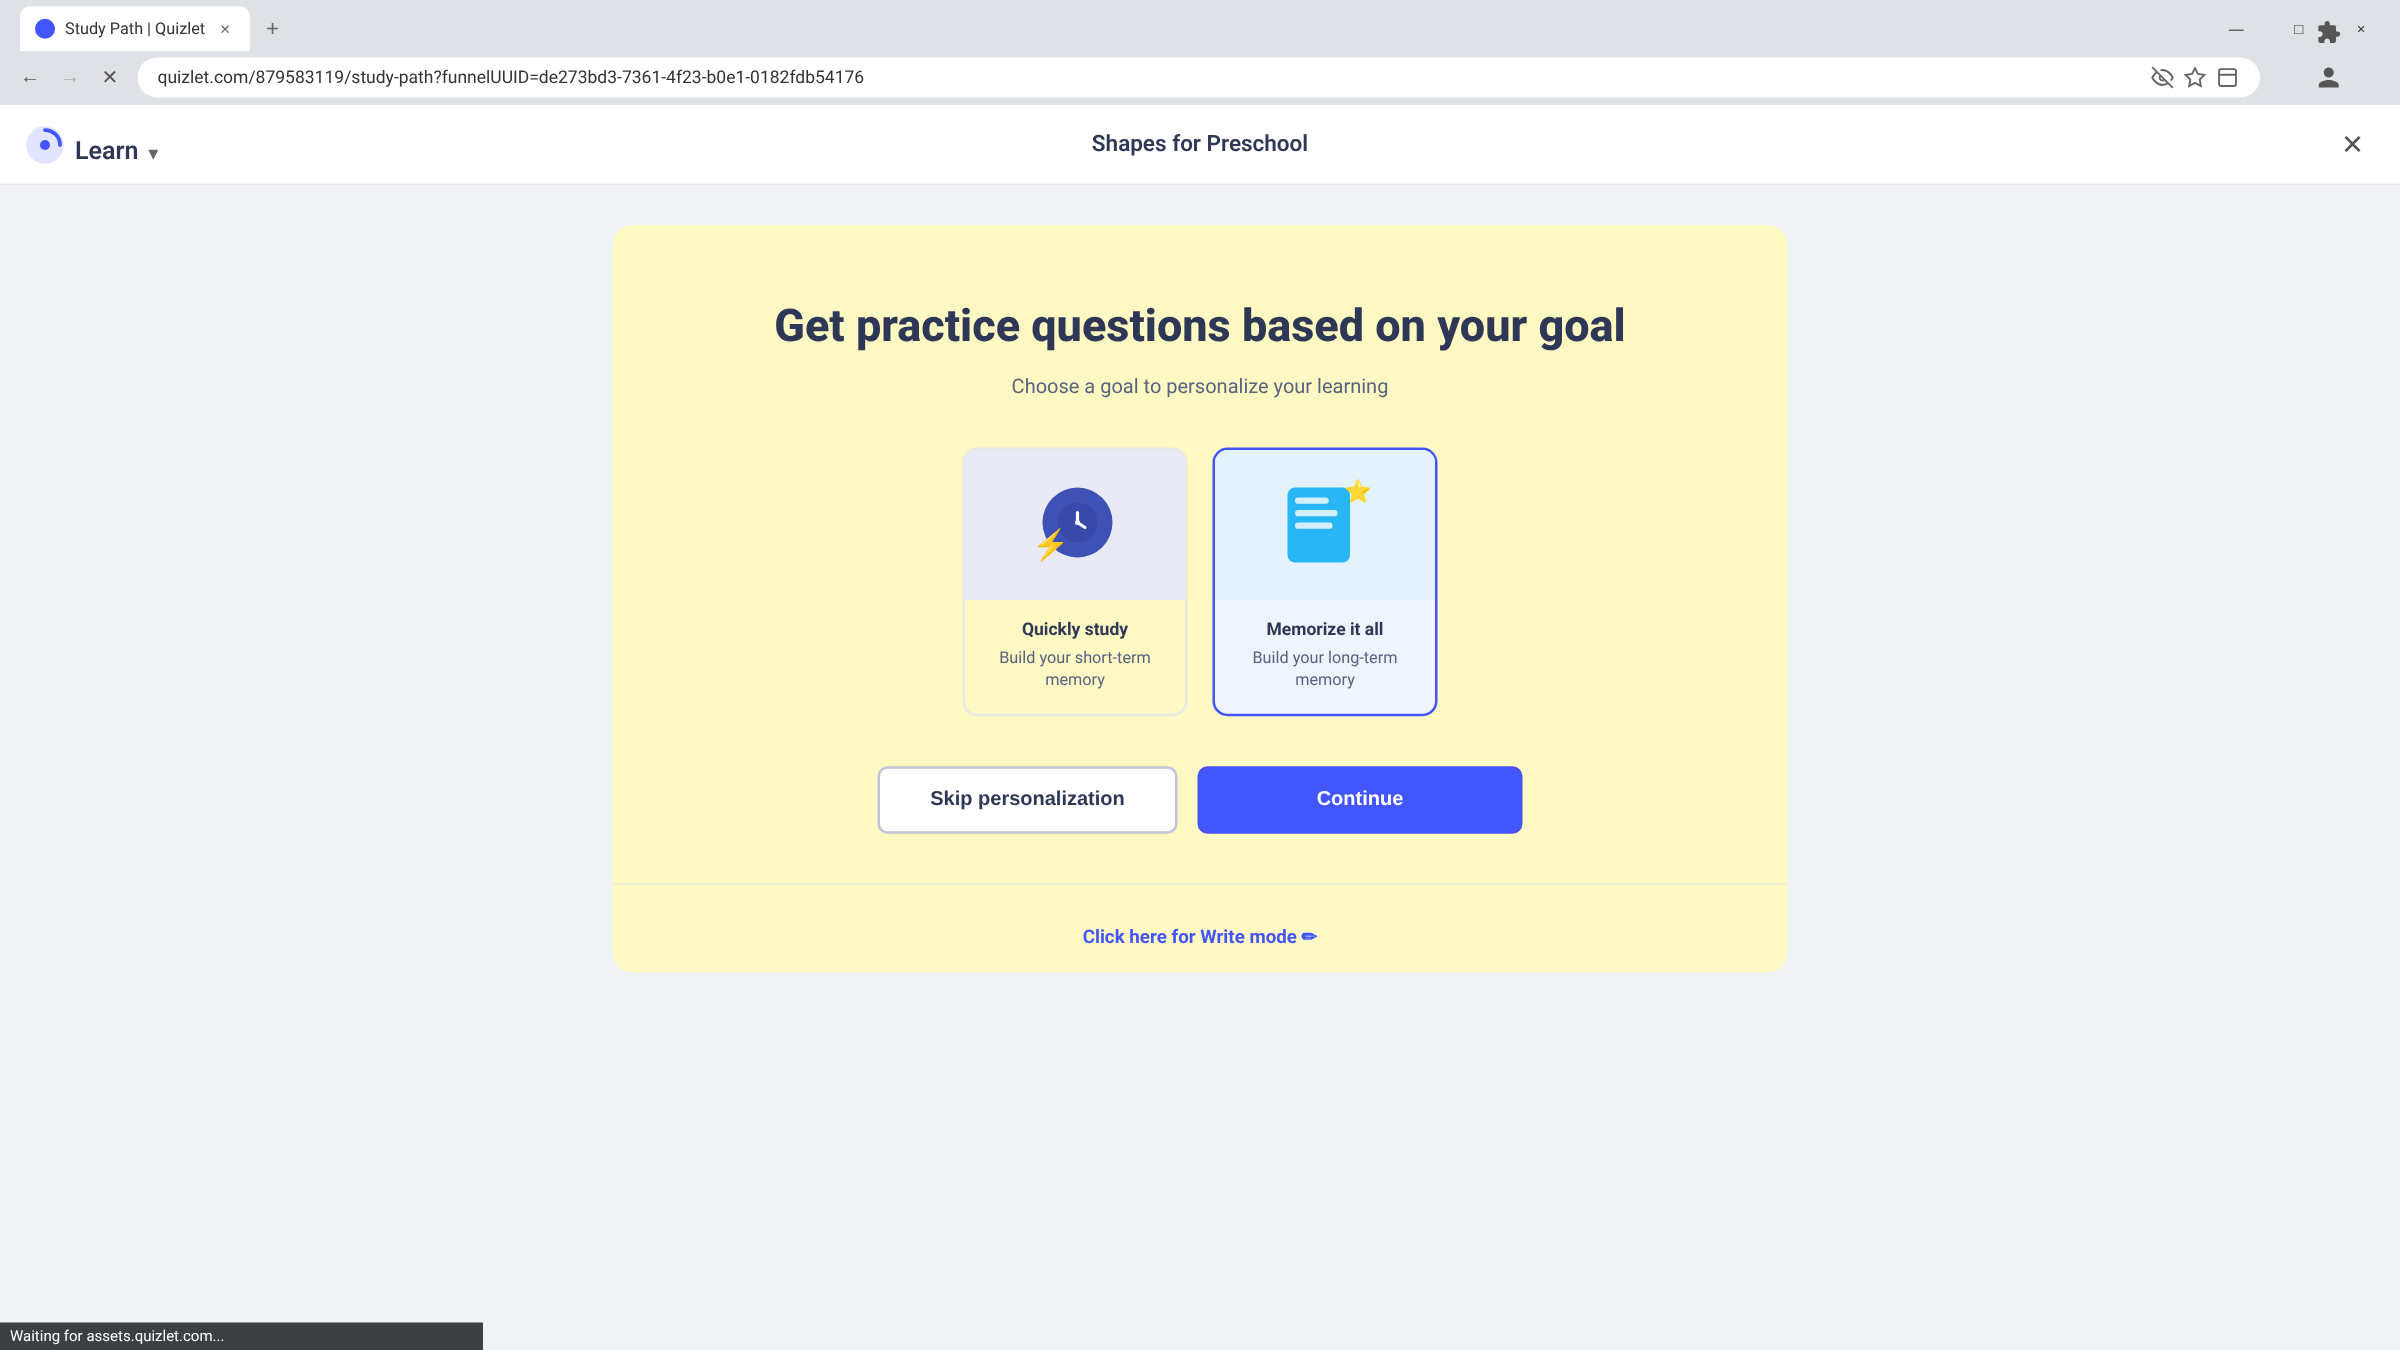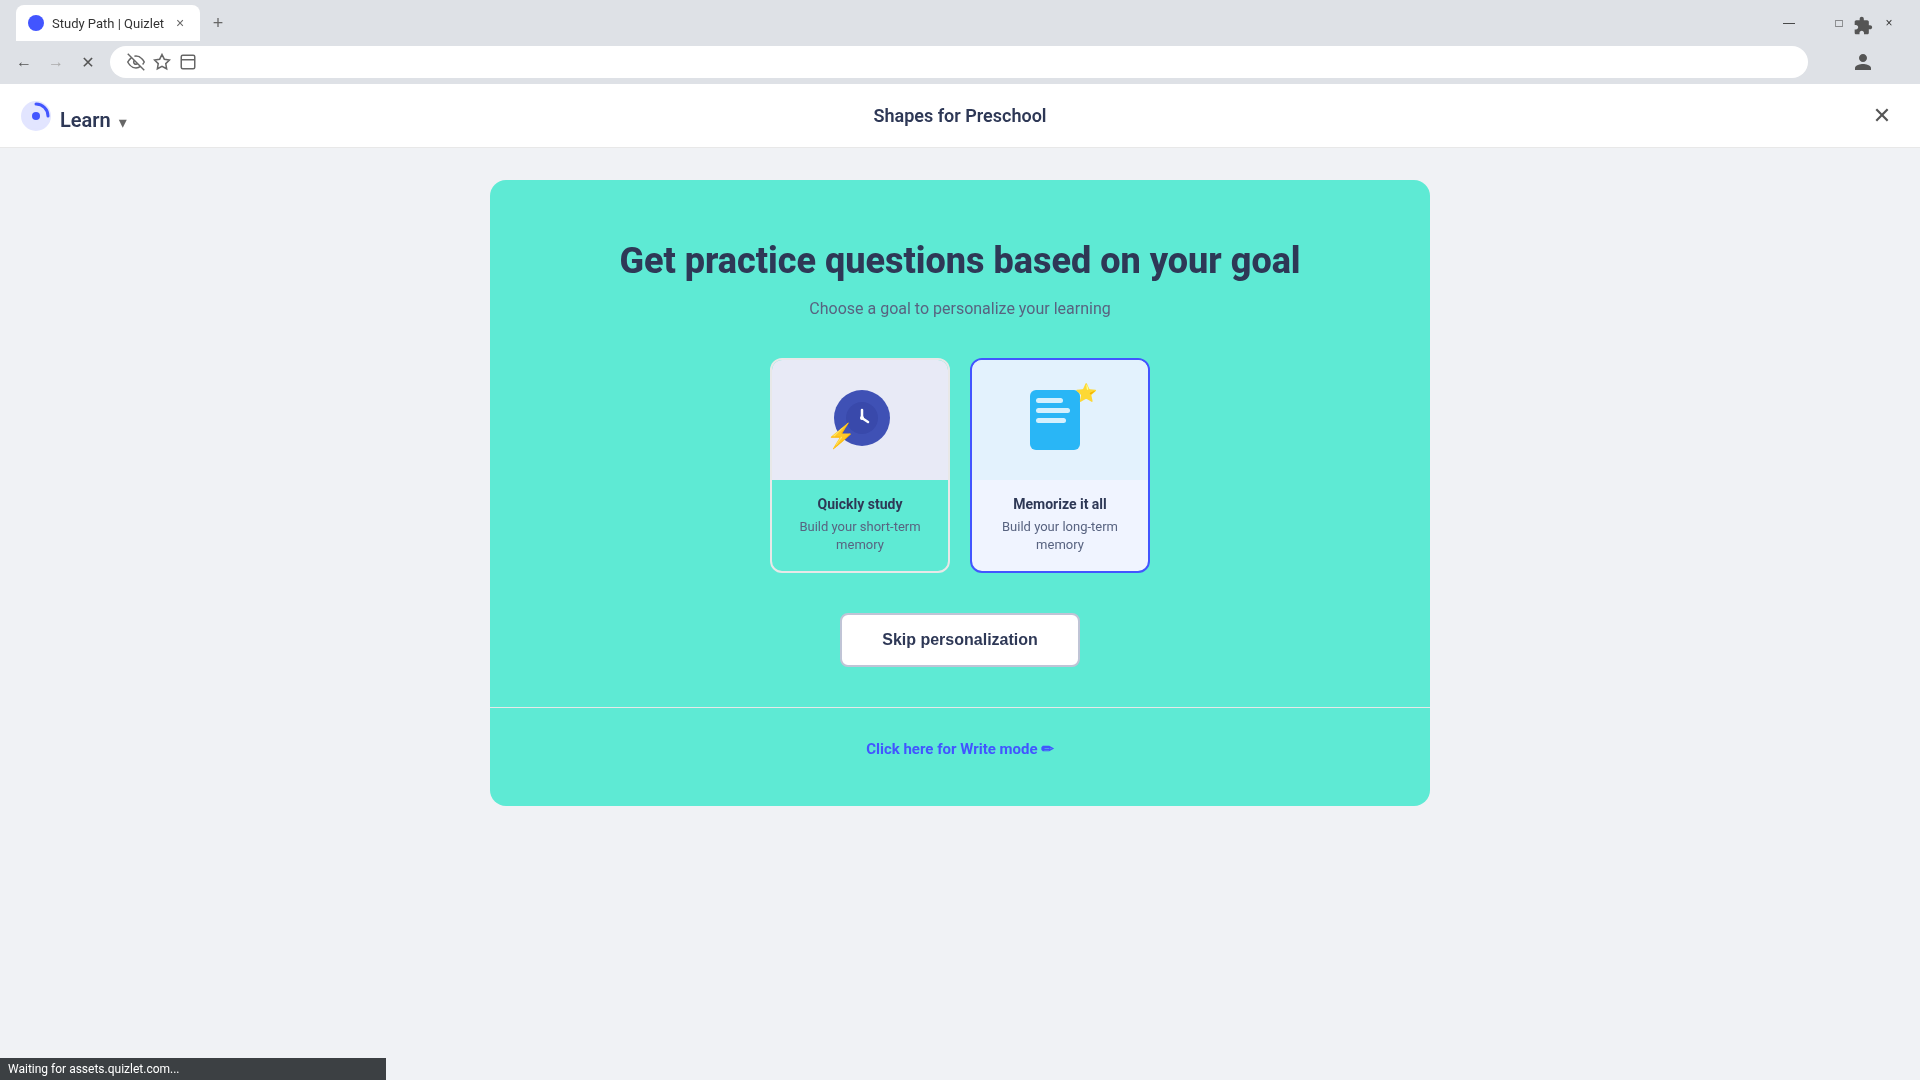--- a/index.html
+++ b/index.html
@@ -255,23 +255,23 @@
     .main-content {
       background: #f0f2f5;
       display: flex;
       justify-content: center;
       align-items: flex-start;
       padding: 32px 0;
       height: calc(1080px - 148px);
     }
 
     .card {
-      background: #5eead4;
+      background: #fef9c3;
       border-radius: 16px;
-      padding: 60px 48px 48px;
+      padding: 60px 48px 20px;
       width: 940px;
       max-width: 940px;
     }
 
     .card-heading {
       font-size: 36px;
       font-weight: 800;
       color: #2e3856;
       text-align: center;
       margin-bottom: 16px;
@@ -500,20 +500,21 @@
     </div>
   </div>
 
   <div class="address-bar">
     <div class="nav-btns">
       <button class="nav-btn">←</button>
       <button class="nav-btn disabled">→</button>
       <button class="nav-btn">✕</button>
     </div>
     <div class="url-bar">
+      <span class="url-text">quizlet.com/879583119/study-path?funnelUUID=de273bd3-7361-4f23-b0e1-0182fdb54176</span>
       <div class="url-icons">
         <button class="url-icon-btn">
           <svg width="18" height="18" viewBox="0 0 24 24" fill="none" stroke="#666" stroke-width="2">
             <path d="M17.94 17.94A10.07 10.07 0 0 1 12 20c-7 0-11-8-11-8a18.45 18.45 0 0 1 5.06-5.94M9.9 4.24A9.12 9.12 0 0 1 12 4c7 0 11 8 11 8a18.5 18.5 0 0 1-2.16 3.19m-6.72-1.07a3 3 0 1 1-4.24-4.24"></path>
             <line x1="1" y1="1" x2="23" y2="23"></line>
           </svg>
         </button>
         <button class="url-icon-btn">
           <svg width="18" height="18" viewBox="0 0 24 24" fill="none" stroke="#666" stroke-width="2">
             <polygon points="12 2 15.09 8.26 22 9.27 17 14.14 18.18 21.02 12 17.77 5.82 21.02 7 14.14 2 9.27 8.91 8.26 12 2"></polygon>
@@ -607,20 +608,21 @@
         <div class="option-text">
           <div class="option-title">Memorize it all</div>
           <div class="option-desc">Build your long-term memory</div>
         </div>
       </div>
 
     </div>
 
     <div class="buttons-row">
       <button class="btn-skip">Skip personalization</button>
+      <button class="btn-continue">Continue</button>
     </div>
 
     <div class="divider"></div>
 
     <div class="write-mode-link">
       <a href="#">
         <span>Click here for Write mode</span>
         <span>✏</span>
       </a>
     </div>

